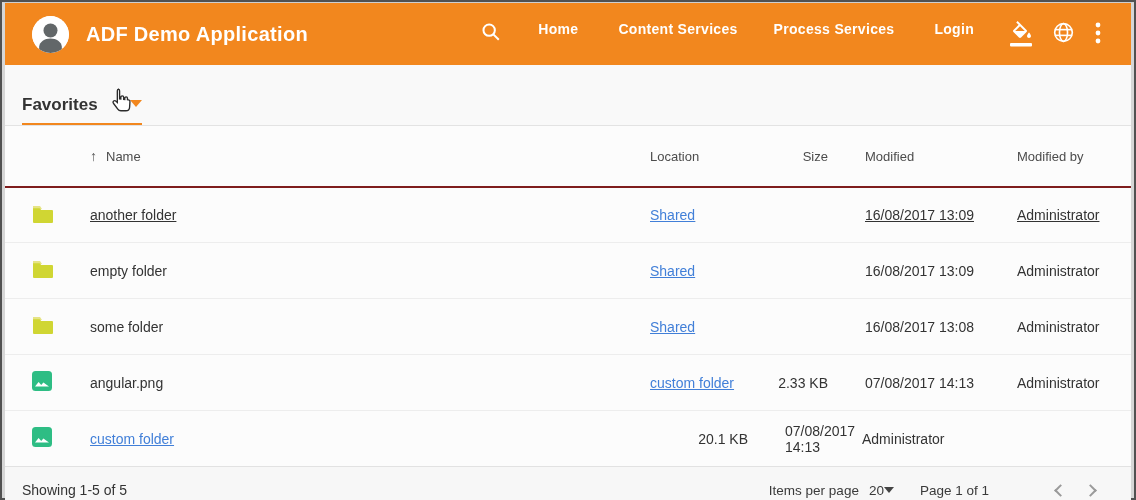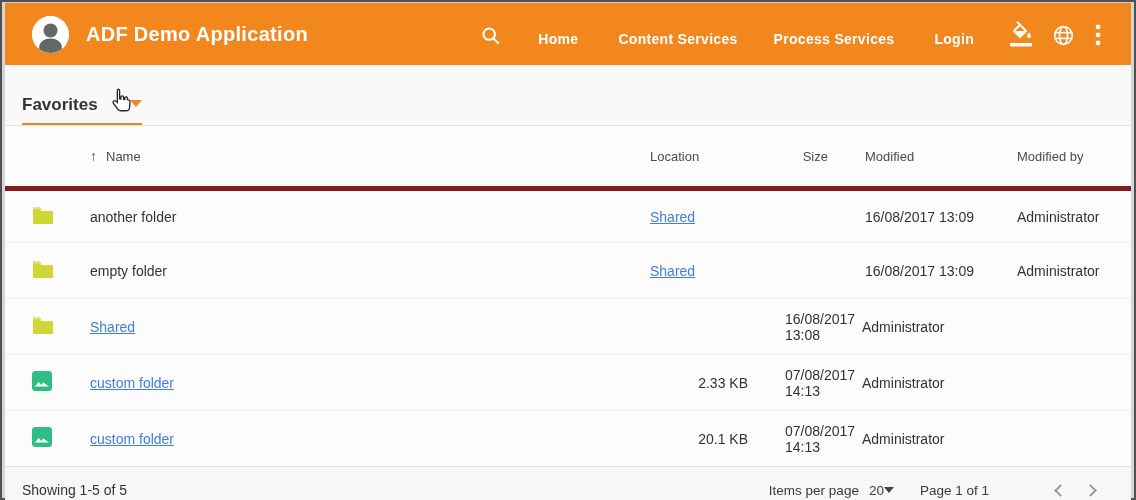--- a/index.html
+++ b/index.html
@@ -6,21 +6,21 @@
   html,body { width:1136px; height:500px; font-family:"Liberation Sans", sans-serif; }
   .frame { width:1136px; height:500px; border:2px solid #515151; background:#d6d6d6; }
   .inner { width:100%; height:100%; border-left:3px solid #d6d6d6; border-right:3px solid #d6d6d6;
            border-bottom:3px solid #d6d6d6; border-top:1px solid #cfcfcf;
            display:flex; flex-direction:column; background:#701a75; }
 
   
   .appbar { height:62px; background:#F2871E; display:flex; align-items:center; padding:0 30px 0 27px; flex:0 0 auto; }
   .avatar { width:37px; height:37px; border-radius:50%; background:#fff; overflow:hidden; flex:0 0 auto; cursor:pointer; }
   .app-title { color:#fff; font-size:20px; font-weight:bold; margin-left:17px; letter-spacing:.3px; }
-  .nav { margin-left:auto; display:flex; align-items:flex-end; }
+  .nav { margin-left:auto; display:flex; align-items:flex-start; }
   .nav a { color:#fff; font-size:14px; font-weight:bold; text-decoration:none; letter-spacing:.3px; cursor:pointer; }
   .nav .gap36 { margin-left:36px; } .nav .gap40 { margin-left:40px; }
   .hicon { display:inline-flex; align-items:center; justify-content:center; cursor:pointer; }
 
   
   .toolbar { height:61px; background:#f9f9f9; border-bottom:1px solid #e3e3e3; position:relative;
              display:flex; align-items:flex-end; padding-left:17px; flex:0 0 auto; }
   .fav-tab { display:inline-flex; align-items:center; justify-content:space-between; width:120px;
              border-bottom:2px solid #F2871E; padding-bottom:8px; cursor:pointer; }
   .fav-tab .fav-label { font-size:17px; font-weight:bold; color:#333; }
@@ -28,21 +28,21 @@
               border-top:7px solid #F2871E; margin-bottom:3px; }
   .cursor-hand { position:absolute; left:103px; top:22px; pointer-events:none; }
 
   
   .table { flex:1 1 auto; background:#fcfcfc; display:flex; flex-direction:column; }
   .trow { display:grid; grid-template-columns:85px 560px 100px 80px 155px 1fr; align-items:center; }
   .thead { height:60px; font-size:13px; color:#4c4c4c; }
   .thead .c-name { display:flex; align-items:center; gap:9px; }
   .sort-arrow { font-size:14px; color:#555; }
   .tr { height:56px; border-top:1px solid #ededed; font-size:14px; color:#333; }
-  .thead + .tr { border-top:5px solid #7f1d1d; }
+  .thead + .tr { border-top:2px solid #7f1d1d;text-decoration:underline; }
   .c-icon { display:flex; justify-content:flex-start; padding-left:27px; }
   .c-loc  { text-align:left; }
   .thead .c-loc { text-align:left; padding-right:8px; }
   .c-size { text-align:right; padding-right:2px; }
   .c-mod  { padding-left:35px; }
   .c-by   { padding-left:32px; }
   a.doclink { color:#417fd8; text-decoration:underline; cursor:pointer; }
 
   
   .footer { height:38px; background:#f7f7f7; border-top:1px solid #e2e2e2; display:flex; align-items:center;
@@ -167,35 +167,37 @@
 
     <div class="trow tr">
       <div class="c-icon">
             <span>
         <svg width="21" height="18" viewBox="0 0 21 18">
                 <path fill="#e6e486" d="M1 1h7l2 3H1z"></path>
                 <path fill="#d0d633" d="M1 3.2h6.6l1.7 1.9H20a1 1 0 0 1 1 1V17a1 1 0 0 1-1 1H2a1 1 0 0 1-1-1V3.2z"></path>
               </svg>
       </span>
           </div>
+      <div>some folder</div>
       <div class="c-loc"><a class="doclink">Shared</a></div>
       <div class="c-size"></div>
       <div class="c-mod">16/08/2017 13:08</div>
       <div class="c-by">Administrator</div>
     </div>
 
     <div class="trow tr">
       <div class="c-icon">
             <span>
         <svg width="20" height="20" viewBox="0 0 20 20">
                 <rect width="20" height="20" rx="3.5" fill="#2ebd84"></rect>
                 <path fill="#fff" d="M3 15.5l3.6-4.6 2.6 3.1 2.2-2.6 5.6 4.1z"></path>
               </svg>
       </span>
           </div>
+      <div>angular.png</div>
       <div class="c-loc"><a class="doclink">custom folder</a></div>
       <div class="c-size">2.33 KB</div>
       <div class="c-mod">07/08/2017 14:13</div>
       <div class="c-by">Administrator</div>
     </div>
 
     <div class="trow tr">
       <div class="c-icon">
             <span>
         <svg width="20" height="20" viewBox="0 0 20 20">

